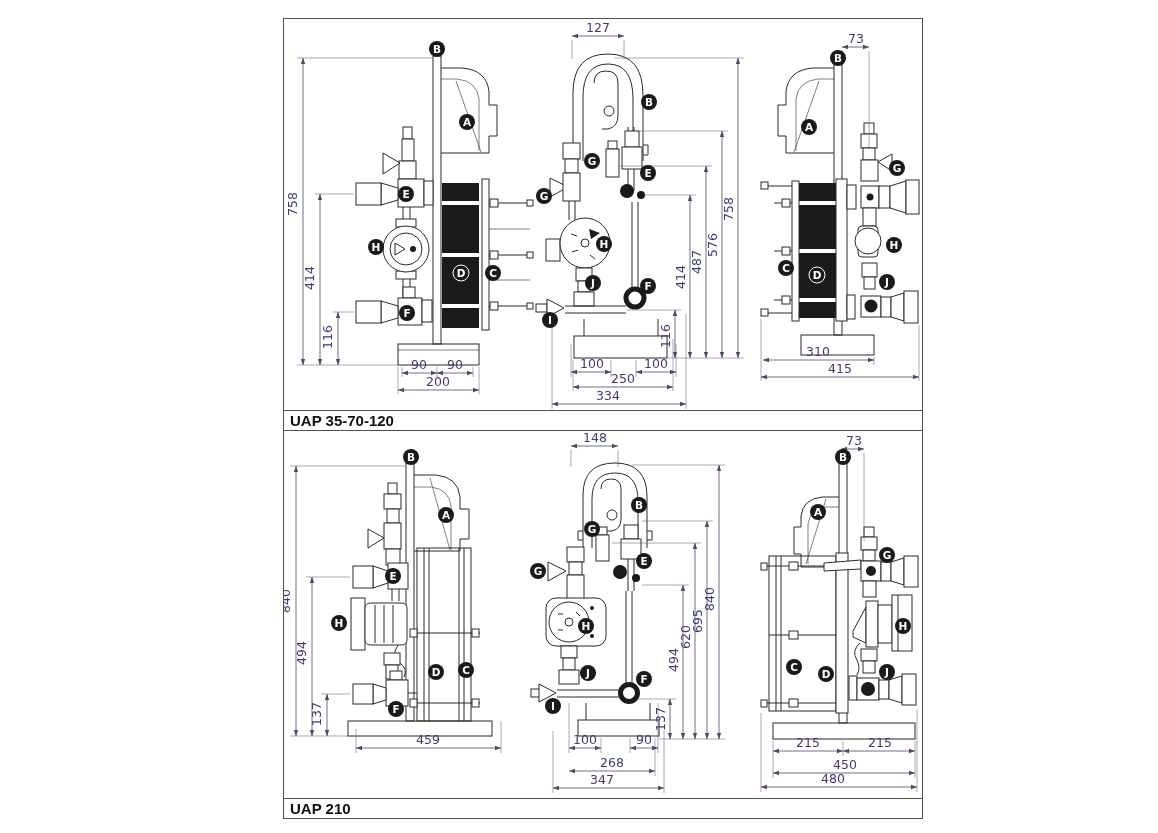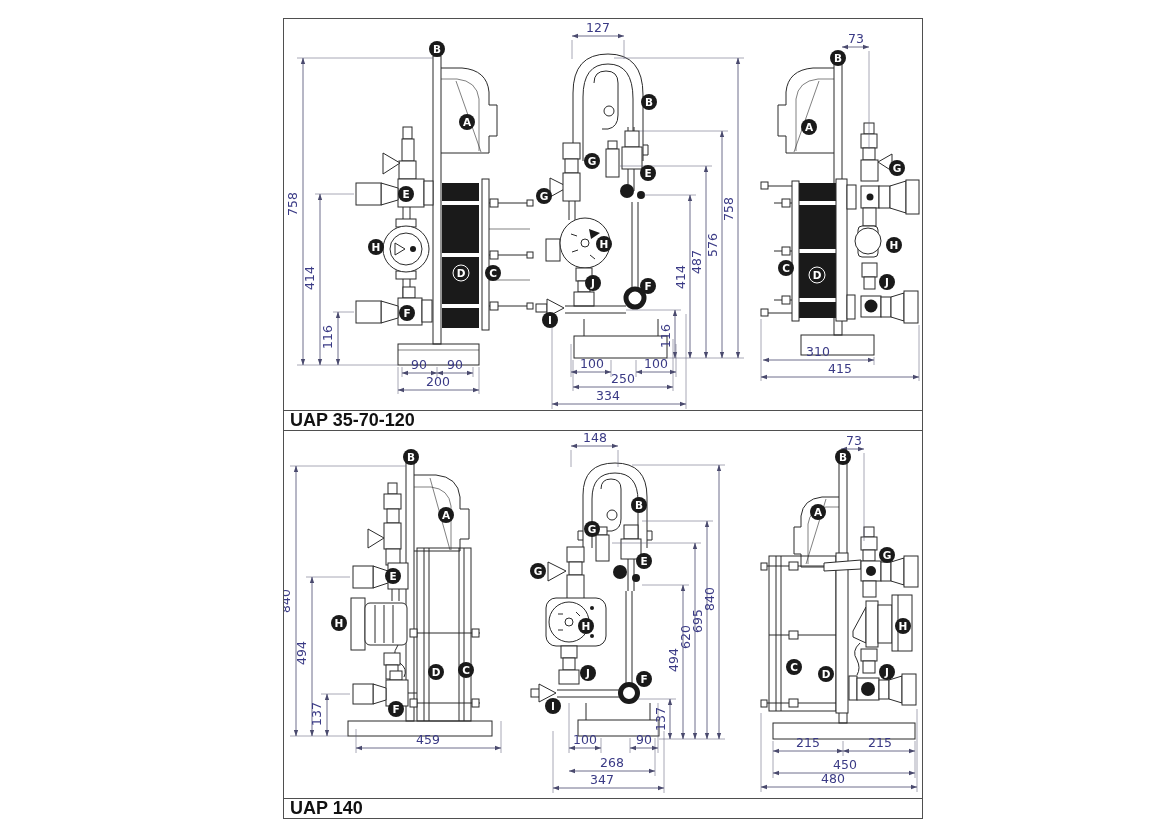--- a/index.html
+++ b/index.html
@@ -1,21 +1,21 @@
 <!DOCTYPE html>
 <html><head>
 <meta charset="utf-8">
 <style>
   html,body{margin:0;padding:0;background:#ffffff;}
   .page{position:relative;width:1158px;height:833px;background:#ffffff;overflow:hidden;
         font-family:"Liberation Sans",sans-serif;}
   .sheet{position:absolute;left:283px;top:18px;width:638px;border:1px solid #4f4f4f;background:#fff;}
   .fig{display:block;background:#fff;}
   .caption{height:19px;line-height:19px;border-top:1px solid #4f4f4f;border-bottom:1px solid #4f4f4f;
-           font-size:18px;font-weight:bold;color:#111;padding-left:6px;}
+           font-size:15px;font-weight:bold;color:#111;padding-left:6px;}
   .caption.last{border-bottom:none;}
   
   .ln{fill:none;stroke:#2b2b2b;stroke-width:1;}
   .lnf{fill:#ffffff;stroke:#2b2b2b;stroke-width:1;}
   .blk{fill:#1a1a1a;stroke:none;}
   .thin{stroke:#2b2b2b;stroke-width:.6;fill:none;}
   .xl{stroke:#62627a;stroke-width:.55;fill:none;}
   .dl{stroke:#4a4a6e;stroke-width:.8;fill:none;marker-start:url(#arr);marker-end:url(#arr);}
   .dim{font-family:"DejaVu Sans",sans-serif;font-size:12.5px;fill:#3a3a85;text-anchor:middle;}
   .bt{font-family:"DejaVu Sans",sans-serif;font-size:10.5px;font-weight:bold;fill:#ffffff;text-anchor:middle;}
@@ -733,16 +733,16 @@
         <g transform="translate(510,236)">
             <circle r="8" class="blk"></circle>
             <text class="bt" y="3.5">C</text>
           </g>
         <g transform="translate(542,243)">
             <circle r="8" class="blk"></circle>
             <text class="bt" y="3.5">D</text>
           </g>
       </g>
     </svg>
-    <div class="caption last">UAP 140</div>
+    <div class="caption last">UAP 210</div>
 
   </div>
 </div>
 
 </body></html>

